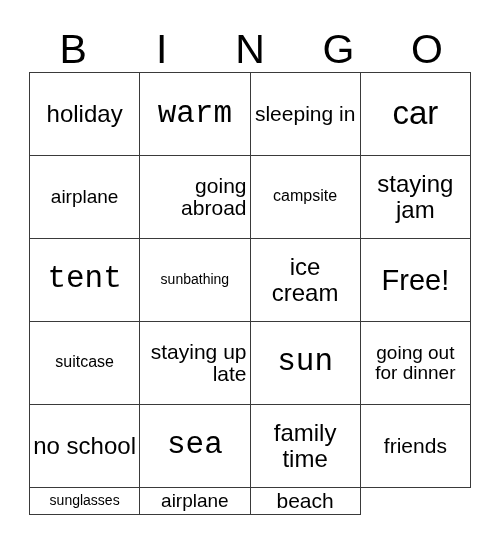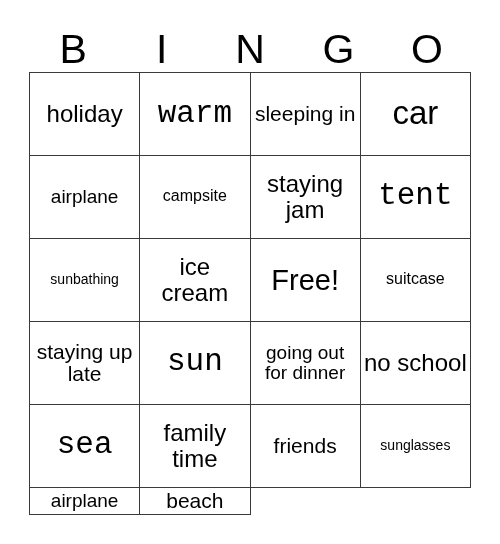--- a/index.html
+++ b/index.html
@@ -70,21 +70,21 @@
     display: block;
     line-height: 1.06;
     color: #000;
     word-wrap: break-word;
   }
   
   .fs-xxl  { font-size: 33px; }
   .fs-xl   { font-size: 31px; font-family: Liberation Mono, monospace; }
   .fs-lg   { font-size: 29px; }
   .fs-md   { font-size: 24px; }
-  .fs-sm   { font-size: 21px; }
+  .fs-sm   { font-size: 21px; text-align: right; }
   .fs-xs   { font-size: 19px; }
   .fs-xxs  { font-size: 16px; }
   .fs-tiny { font-size: 14px; }
 </style>
 </head>
 <body>
 
 <div id="bingo-card">
 
   <div id="header-row">
@@ -105,20 +105,23 @@
       </div>
     <div class="cell">
         <span class="cell-text fs-sm">sleeping in</span>
       </div>
     <div class="cell">
         <span class="cell-text fs-xxl">car</span>
       </div>
 
     <div class="cell">
         <span class="cell-text fs-xs">airplane</span>
+      </div>
+    <div class="cell">
+        <span class="cell-text fs-sm">going abroad</span>
       </div>
     <div class="cell">
         <span class="cell-text fs-xxs">campsite</span>
       </div>
     <div class="cell">
         <span class="cell-text fs-md">staying jam</span>
       </div>
     <div class="cell">
         <span class="cell-text fs-xl">tent</span>
       </div>

